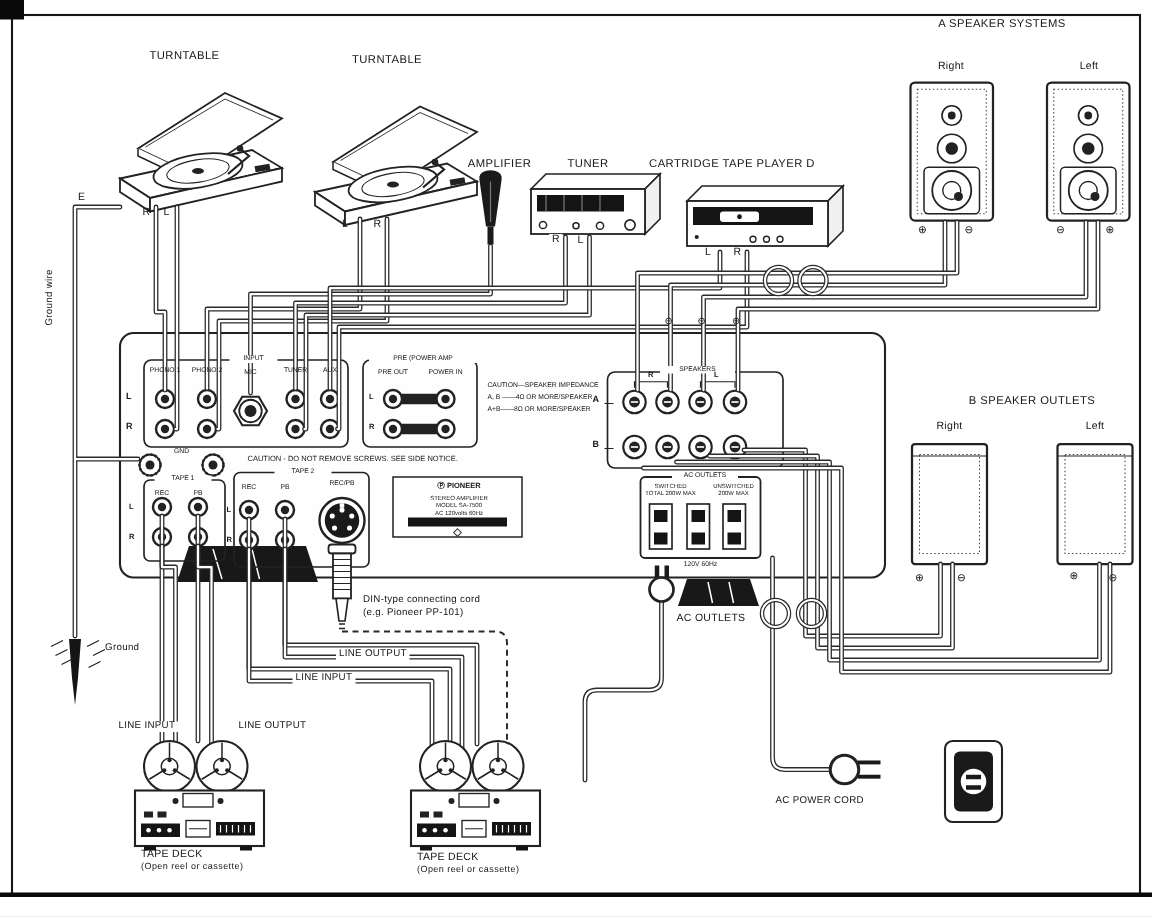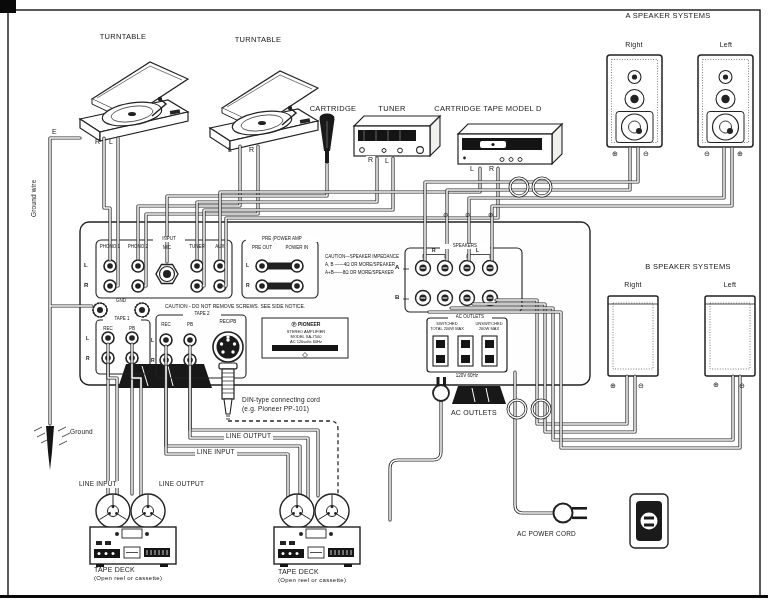--- a/index.html
+++ b/index.html
@@ -341,33 +341,33 @@
   </g>
   <g>
     <circle cx="563" cy="513" r="9.5" fill="#fff" stroke="#222" stroke-width="2"></circle>
     <rect x="572" y="507" width="15" height="2.6" fill="#1a1a1a"></rect>
         <rect x="572" y="516.5" width="15" height="2.6" fill="#1a1a1a"></rect>
   </g>
 </svg>
 
 <span class="lbl c" style="left:86px;top:33px;width:74px;">TURNTABLE</span>
 <span class="lbl c" style="left:221px;top:36px;width:74px;">TURNTABLE</span>
-<span class="lbl c" style="left:296px;top:105px;width:74px;">CARTRIDGE</span>
+<span class="lbl c" style="left:296px;top:105px;width:74px;">AMPLIFIER</span>
 <span class="lbl c" style="left:360px;top:105px;width:64px;">TUNER</span>
-<span class="lbl c" style="left:413px;top:105px;width:150px;">CARTRIDGE TAPE MODEL D</span>
+<span class="lbl c" style="left:413px;top:105px;width:150px;">CARTRIDGE TAPE PLAYER D</span>
 
 <span class="lbl c" style="left:608px;top:12px;width:120px;">A SPEAKER SYSTEMS</span>
 <span class="lbl c t7" style="left:604px;top:41px;width:60px;">Right</span>
 <span class="lbl c t7" style="left:696px;top:41px;width:60px;">Left</span>
 <span class="lbl t7" style="left:612px;top:150px;">⊕</span>
 <span class="lbl t7" style="left:643px;top:150px;">⊖</span>
 <span class="lbl t7" style="left:704px;top:150px;">⊖</span>
 <span class="lbl t7" style="left:737px;top:150px;">⊕</span>
 
-<span class="lbl c" style="left:628px;top:263px;width:120px;">B SPEAKER SYSTEMS</span>
+<span class="lbl c" style="left:628px;top:263px;width:120px;">B SPEAKER OUTLETS</span>
 <span class="lbl c t7" style="left:603px;top:281px;width:60px;">Right</span>
 <span class="lbl c t7" style="left:700px;top:281px;width:60px;">Left</span>
 <span class="lbl t7" style="left:610px;top:382px;">⊕</span>
 <span class="lbl t7" style="left:638px;top:382px;">⊖</span>
 <span class="lbl t7" style="left:713px;top:381px;">⊕</span>
 <span class="lbl t7" style="left:739px;top:382px;">⊖</span>
 
 <span class="lbl t65" style="left:443px;top:212px;">⊖</span>
 <span class="lbl t65" style="left:465px;top:212px;">⊖</span>
 <span class="lbl t65" style="left:488px;top:212px;">⊕</span>

